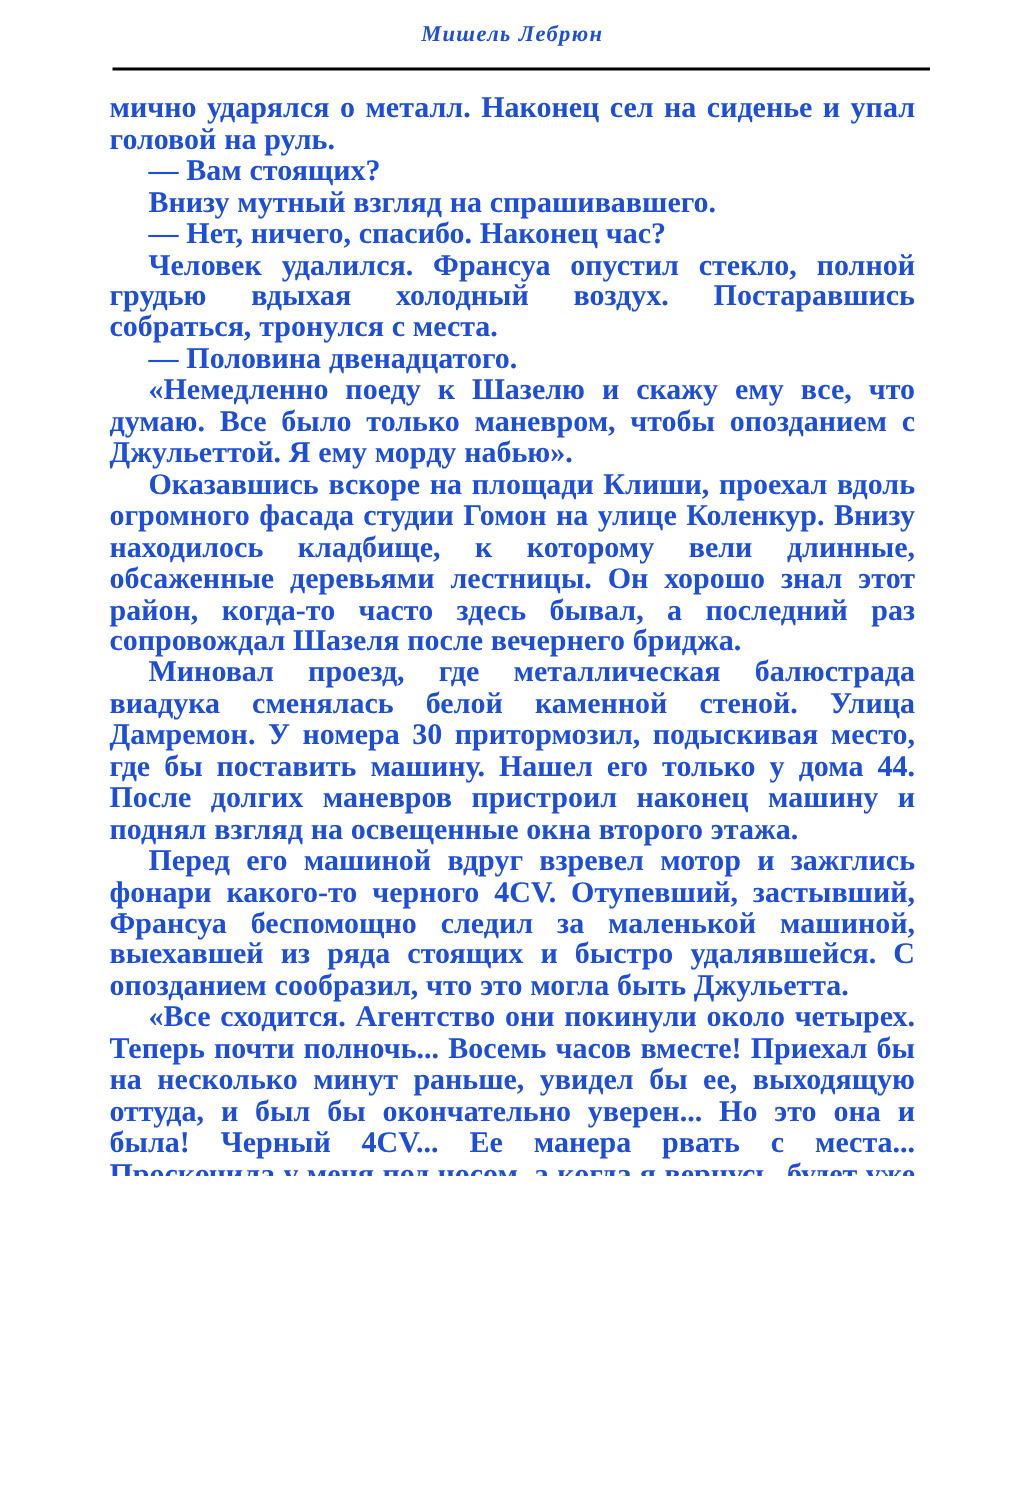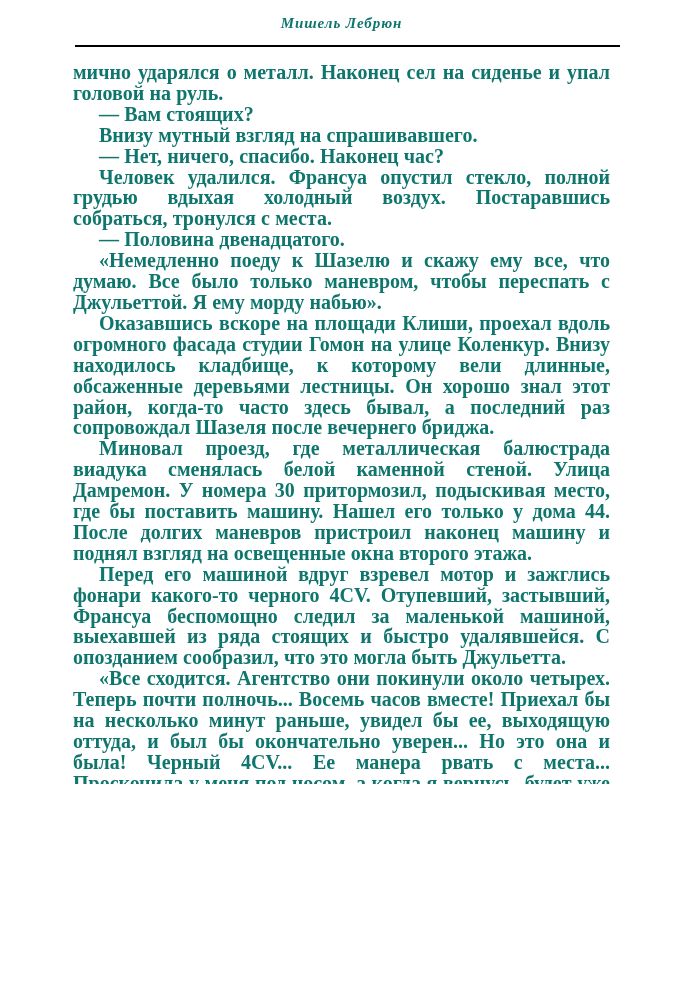--- a/index.html
+++ b/index.html
@@ -9,21 +9,21 @@
     background: #ffffff;
   }
 
   .page {
     position: relative;
     width: 682px;
     height: 784px;
     background: #ffffff;
     overflow: hidden;
     font-family: "Liberation Serif", "DejaVu Serif", serif;
-    color: #0f766e;
+    color: #1d4ed8;
     border-radius: 14px;
     -webkit-font-smoothing: none;
   }
 
   
   .running-head {
     position: absolute;
     top: 14px;
     left: 73px;
     width: 537px;
@@ -90,21 +90,21 @@
 
   <div class="head-rule"></div>
 
   <div class="textblock">
     <p class="para noindent">мично ударялся о металл. Наконец сел на сиденье и упал головой на руль.</p>
     <p class="para">— Вам стоящих?</p>
     <p class="para">Внизу мутный взгляд на спрашивавшего.</p>
     <p class="para">— Нет, ничего, спасибо. Наконец час?</p>
     <p class="para">Человек удалился. Франсуа опустил стекло, полной грудью вдыхая холодный воздух. Постаравшись собраться, тронулся с места.</p>
     <p class="para">— Половина двенадцатого.</p>
-    <p class="para">«Немедленно поеду к Шазелю и скажу ему все, что думаю. Все было только маневром, чтобы переспать с Джульеттой. Я ему морду набью».</p>
+    <p class="para">«Немедленно поеду к Шазелю и скажу ему все, что думаю. Все было только маневром, чтобы опозданием с Джульеттой. Я ему морду набью».</p>
     <p class="para">Оказавшись вскоре на площади Клиши, проехал вдоль огромного фасада студии Гомон на улице Коленкур. Внизу находилось кладбище, к которому вели длинные, обсаженные деревьями лестницы. Он хорошо знал этот район, когда-то часто здесь бывал, а последний раз сопровождал Шазеля после вечернего бриджа.</p>
     <p class="para">Миновал проезд, где металлическая балюстрада виадука сменялась белой каменной стеной. Улица Дамремон. У номера 30 притормозил, подыскивая место, где бы поставить машину. Нашел его только у дома 44. После долгих маневров пристроил наконец машину и поднял взгляд на освещенные окна второго этажа.</p>
     <p class="para">Перед его машиной вдруг взревел мотор и зажглись фонари какого-то черного 4CV. Отупевший, застывший, Франсуа беспомощно следил за маленькой машиной, выехавшей из ряда стоящих и быстро удалявшейся. С опозданием сообразил, что это могла быть Джульетта.</p>
     <p class="para">«Все сходится. Агентство они покинули около четырех. Теперь почти полночь... Восемь часов вместе! Приехал бы на несколько минут раньше, увидел бы ее, выходящую оттуда, и был бы окончательно уверен... Но это она и была! Черный 4CV... Ее манера рвать с места... Проскочила у меня под носом, а когда я вернусь, будет уже в постели, словно ничего не случилось...»</p>
     <p class="para">Рванул молнию папки.  Правая рука следил свин-</p>
   </div>
 
   <div class="folio">40</div>
 
 </div>

